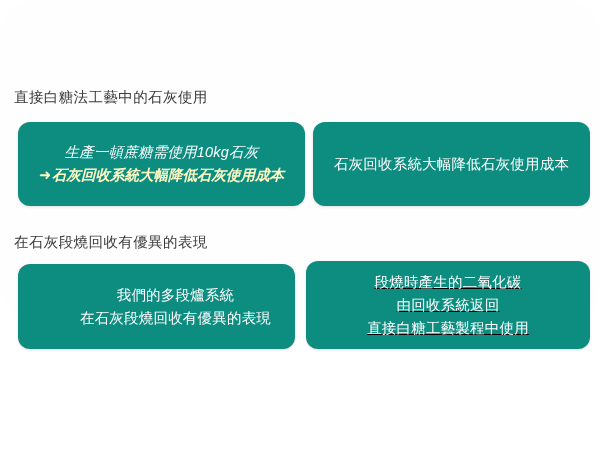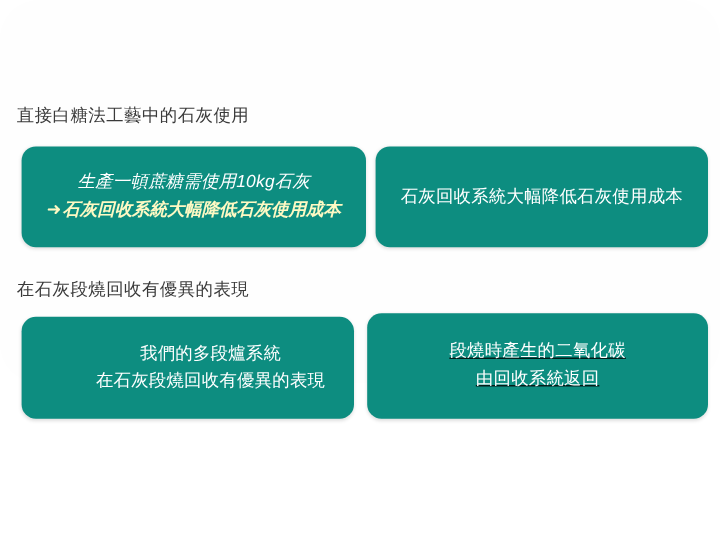--- a/index.html
+++ b/index.html
@@ -99,15 +99,16 @@
   <div class="section-heading h2">在石灰段燒回收有優異的表現</div>
 
   <div class="card r2c1">
     <div class="card-line">我們的多段爐系統</div>
     <div class="card-line">在石灰段燒回收有優異的表現</div>
   </div>
 
   <div class="card r2c2">
     <div class="card-line">段燒時產生的二氧化碳</div>
     <div class="card-line">由回收系統返回</div>
+    <div class="card-line">直接白糖工藝製程中使用</div>
   </div>
 
 </div>
 
 </body></html>

